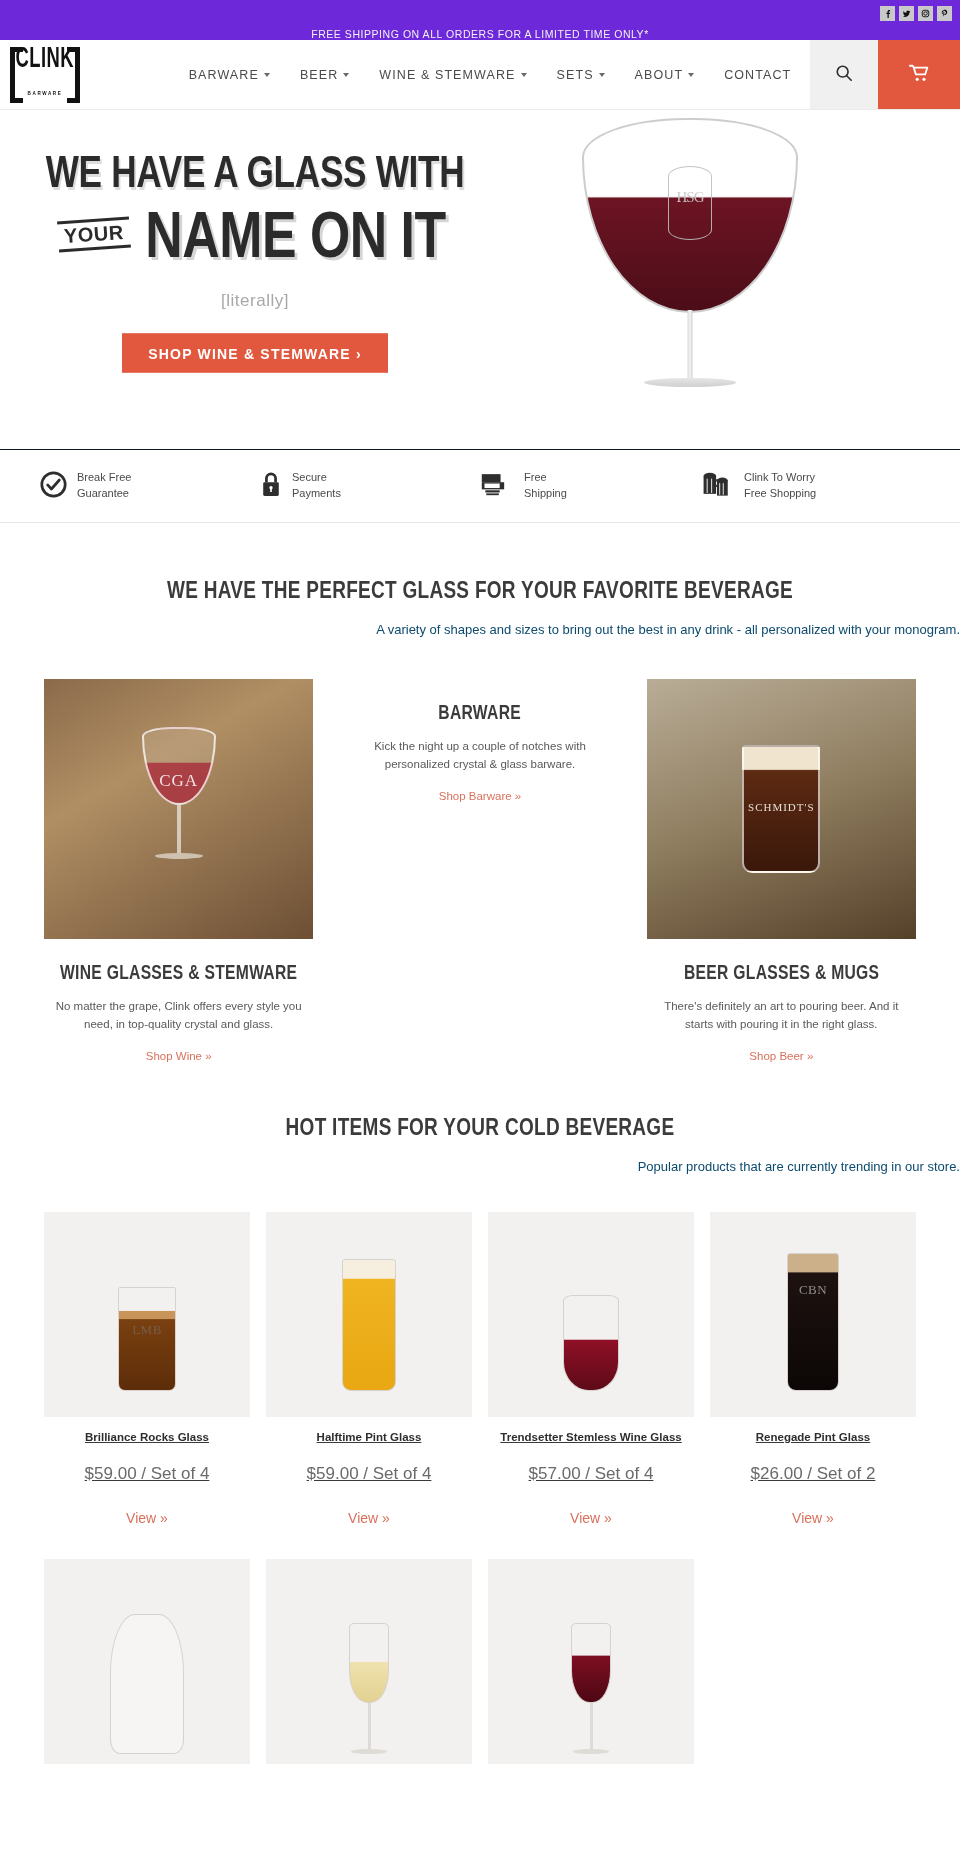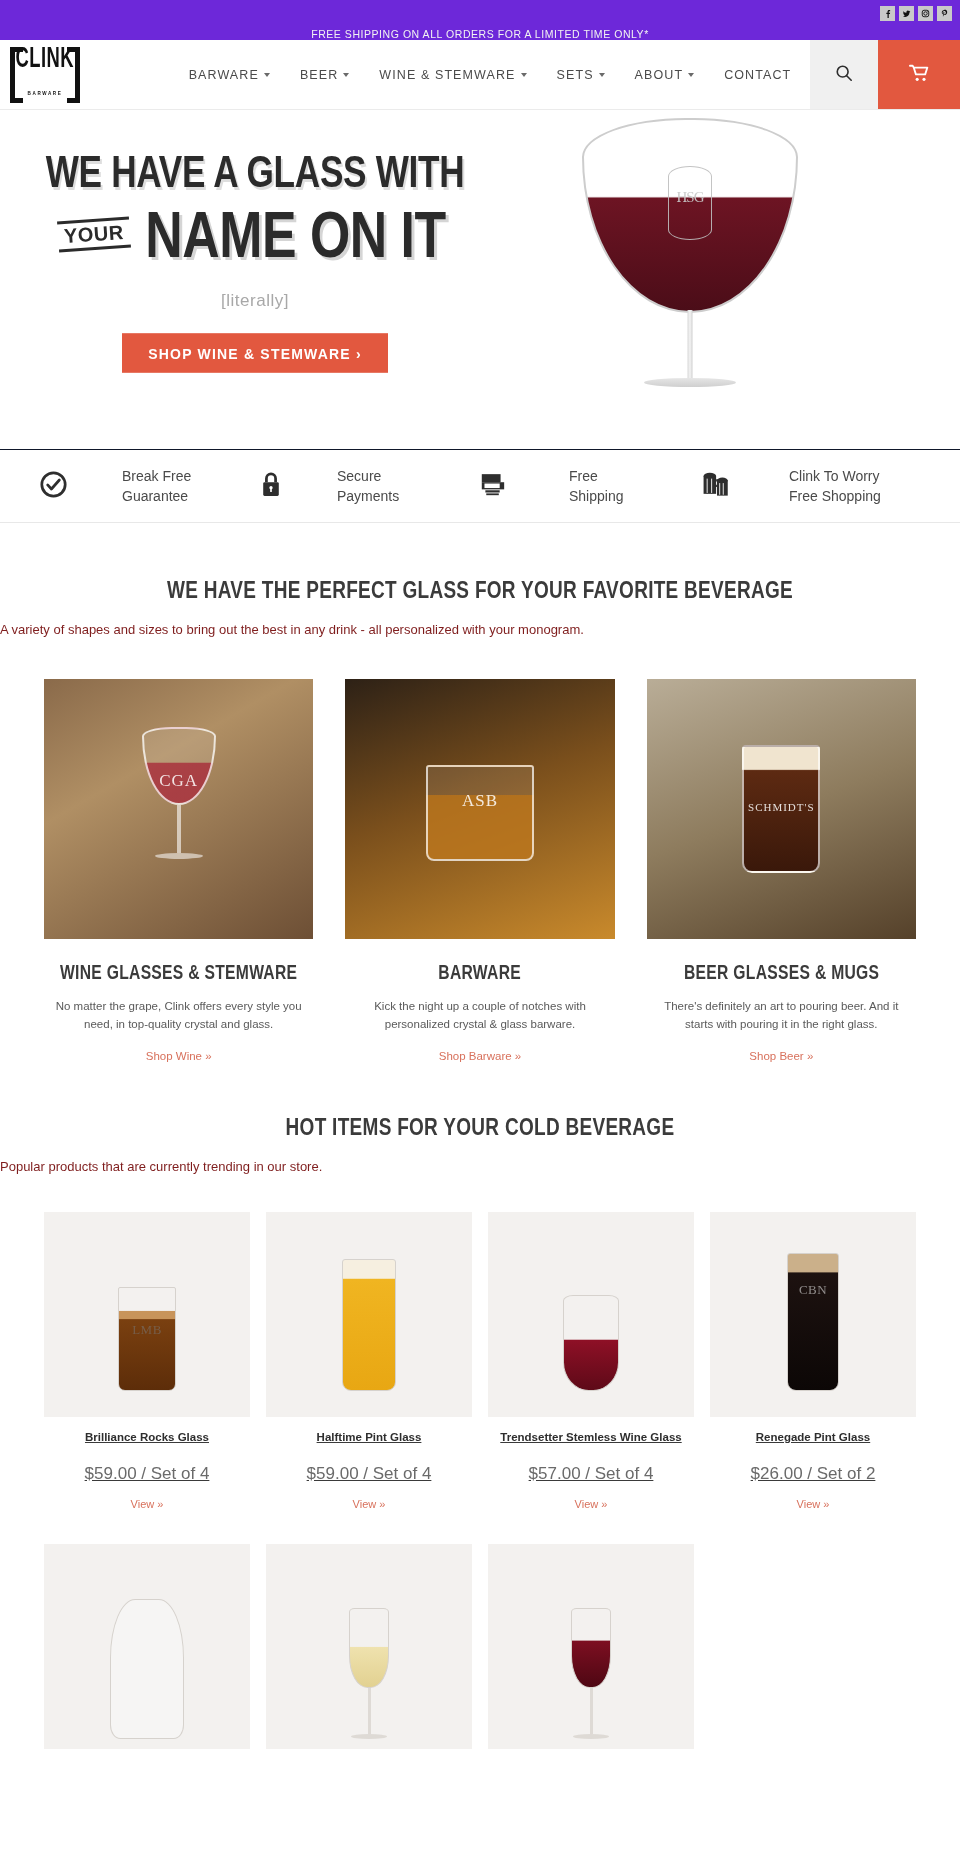--- a/index.html
+++ b/index.html
@@ -250,41 +250,40 @@
     border-bottom: 1px solid #e8e8e8;
     padding: 0 40px;
   }
   .trust-item {
     flex: 1;
     display: flex;
     align-items: center;
     gap: 10px;
   }
   .trust-label {
-    font-size: 14px;
+    font-size: 11px;
     line-height: 1.45;
     color: #4a4a4a;
-    margin-left: 45px;
   }
   .t-ico { flex: 0 0 auto; }
 
   
   .sec-head {
     text-align: center;
     font-family: "Liberation Sans Narrow", "Liberation Sans", sans-serif;
     font-weight: 700;
     font-size: 20px;
     letter-spacing: 0.3px;
     color: #3b3b3b;
     transform: scaleY(1.22) scaleX(0.95);
   }
   .sec-sub {
-    text-align: left;
+    text-align: right;
     font-size: 13px;
-    color: #7f1d1d;
+    color: #0c4a6e;
     margin-top: 20px;
   }
 
   
   .cats {
     display: flex;
     gap: 32px;
     padding: 0 44px;
     margin-top: 42px;
   }
@@ -377,22 +376,22 @@
     line-height: 1.3;
     padding: 0 6px;
   }
   .prod-price {
     margin-top: 19px;
     font-size: 17px;
     color: #6a6a6a;
   }
   .prod-link {
     display: inline-block;
-    margin-top: 14px;
-    font-size: 11px;
+    margin-top: 26px;
+    font-size: 14px;
     color: #d8715c;
     text-decoration: none;
     cursor: pointer;
   }
   
   .pg { position: absolute; left: 50%; transform: translateX(-50%); bottom: 26px; }
   .pg-rocks {
     width: 58px; height: 104px; border: 1.5px solid #d6d2cd; border-radius: 2px 2px 7px 7px;
     background: linear-gradient(to bottom, transparent 0 22%, #c8945a 23% 30%, #7a4010 31%, #5d2d09 100%);
   }
@@ -607,24 +606,20 @@
             <div class="gw-foot"></div>
         </div>
         <div class="mono-text" style="top:92px;">CGA</div>
       </div>
       <div class="cat-title">WINE GLASSES &amp; STEMWARE</div>
       <div class="cat-desc">No matter the grape, Clink offers every style you need, in top-quality crystal and glass.</div>
       <a class="cat-link">Shop Wine »</a>
     </div>
 
     <div class="cat">
-      <div class="cat-img ci-bar">
-        <div class="glassfig rocks" style="top:86px;"></div>
-        <div class="mono-text" style="top:112px;">ASB</div>
-      </div>
       <div class="cat-title">BARWARE</div>
       <div class="cat-desc">Kick the night up a couple of notches with personalized crystal &amp; glass barware.</div>
       <a class="cat-link">Shop Barware »</a>
     </div>
 
     <div class="cat">
       <div class="cat-img ci-beer">
         <div class="glassfig pint" style="top:66px;"></div>
         <div class="mono-text" style="top:122px;font-size:11px;">SCHMIDT'S</div>
       </div>

